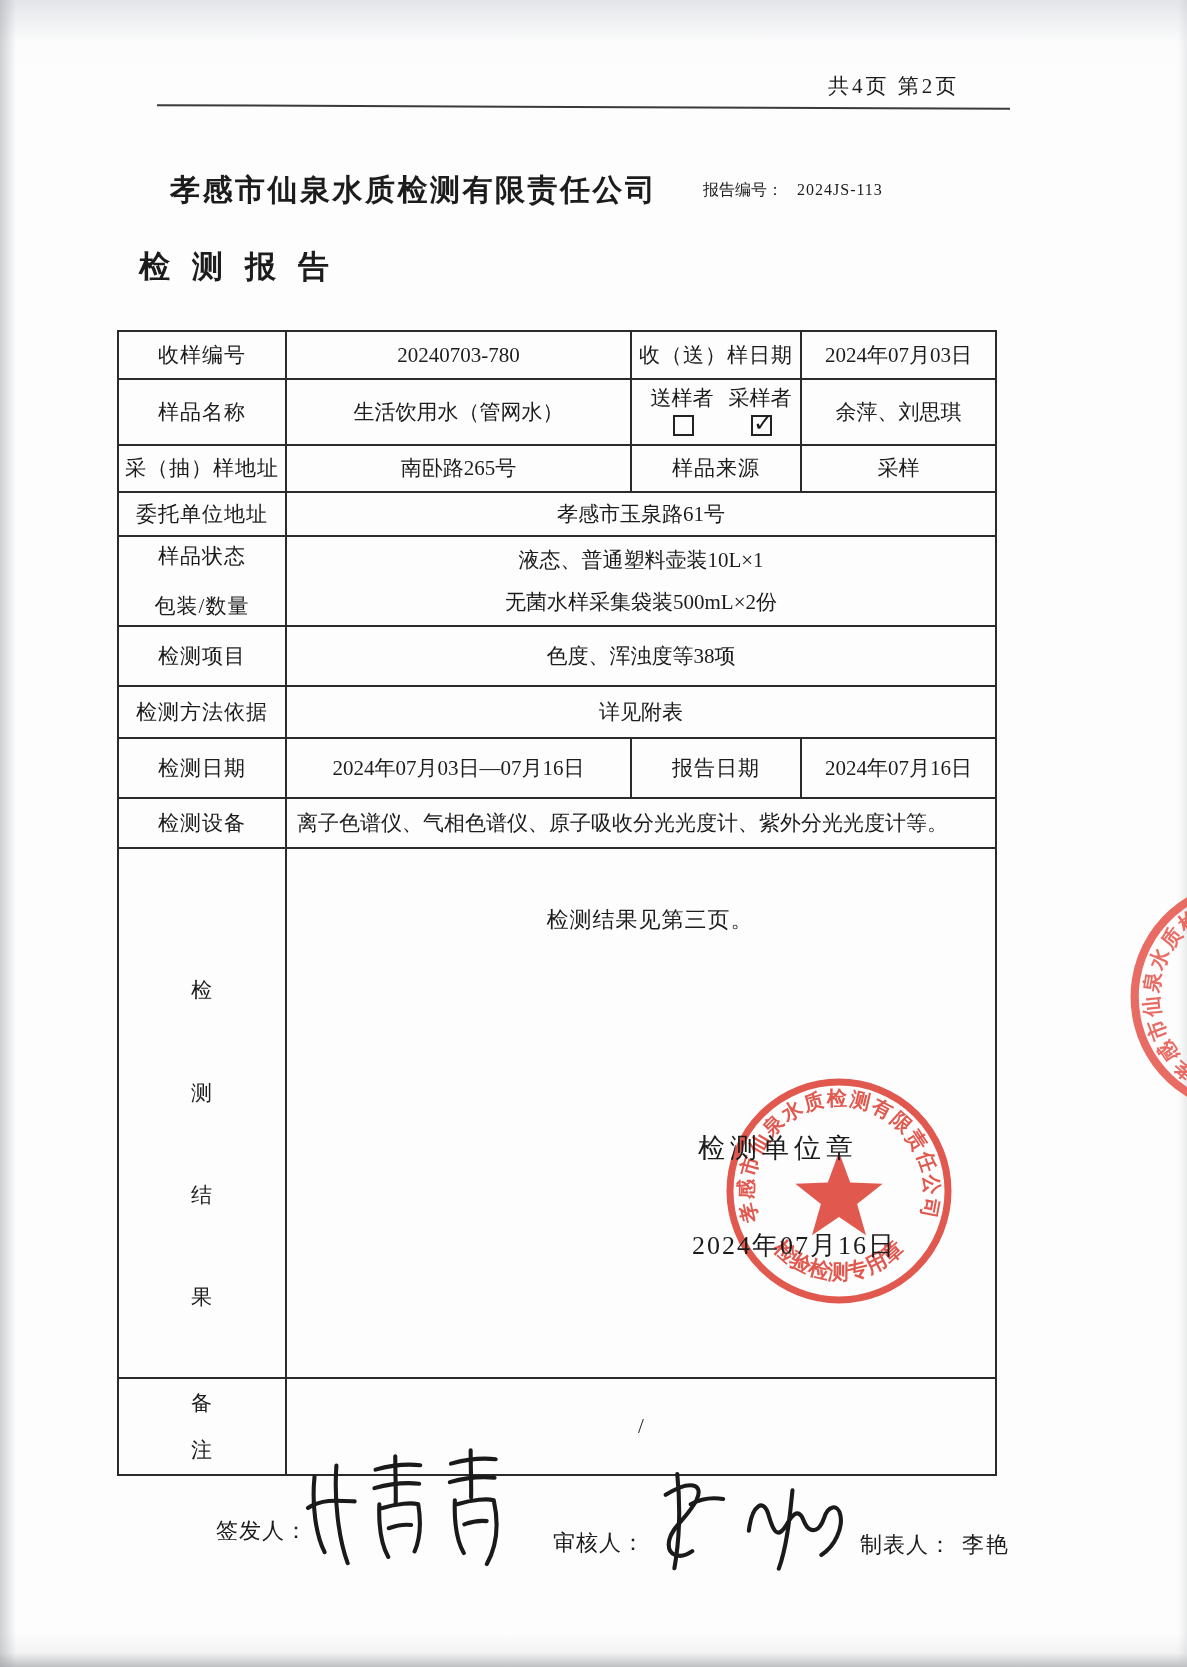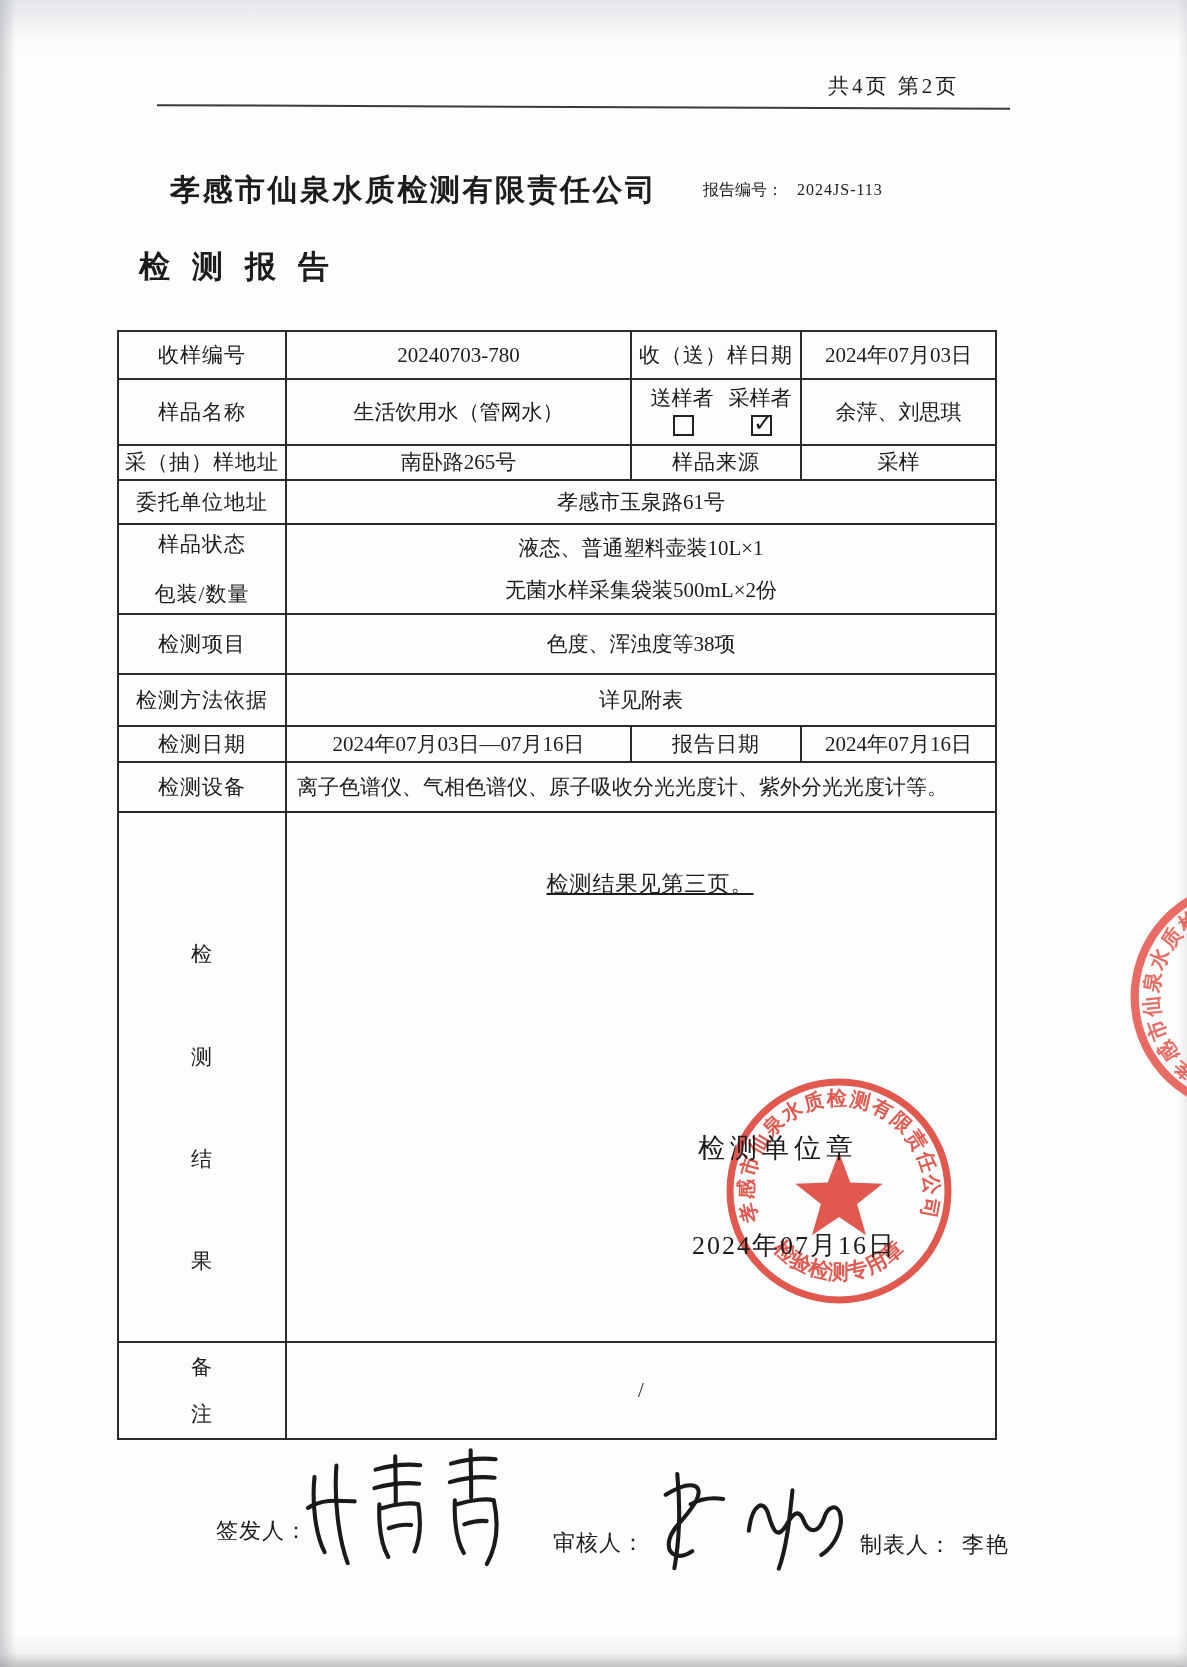--- a/index.html
+++ b/index.html
@@ -21,21 +21,21 @@
   .repno b{font-weight:400;margin-left:14px;letter-spacing:1px;}
   .doctitle{top:246px;left:117px;width:878px;text-align:left;font-size:31px;font-weight:700;letter-spacing:22px;text-indent:22px;}
   table.report{position:absolute;left:117px;top:330px;width:878px;border-collapse:collapse;table-layout:fixed;}
   table.report td{border:2px solid #2b2b2b;text-align:center;vertical-align:middle;font-size:21px;padding:0 4px;line-height:1.35;}
   td.lbl{letter-spacing:1px;}
   .two-line{display:flex;flex-direction:column;justify-content:center;gap:22px;}
   .chk-lines{display:flex;flex-direction:row;align-items:flex-start;gap:6px;padding-left:10px;}
   .cbox{display:inline-block;width:17px;height:17px;border:2px solid #222;margin-left:3px;vertical-align:-3px;position:relative;}
   .cbox .mk{position:absolute;left:0px;top:-10px;font-size:24px;font-weight:700;font-family:"DejaVu Sans",sans-serif;}
   .vlabel{display:flex;flex-direction:column;align-items:center;justify-content:flex-start;padding-top:62px;gap:74px;height:100%;box-sizing:border-box;}
-  .result-cell{vertical-align:top !important;text-align:right;text-decoration:underline;}
+  .result-cell{vertical-align:top !important;text-align:right;}
   .result-note{padding:56px 0 0 18px;font-size:22px;letter-spacing:1px;}
   .remark-lines{display:flex;flex-direction:column;align-items:center;gap:18px;}
   .stamp-caption{top:1130px;left:698px;font-size:27px;letter-spacing:5px;z-index:5;}
   .stamp-date{top:1228px;left:692px;font-size:26px;letter-spacing:2px;z-index:5;}
   .seal{top:1060px;left:708px;width:262px;height:262px;z-index:4;opacity:.92;}
   .edge-seal{top:862px;left:1112px;width:270px;height:270px;z-index:4;opacity:.95;transform:rotate(-36deg);}
   .footer-label{font-size:22px;letter-spacing:1px;}
   .f-issuer{top:1516px;left:216px;}
   .f-reviewer{top:1528px;left:553px;}
   .f-tab{top:1530px;left:860px;}
@@ -80,21 +80,21 @@
           <span>
             <span>送样者</span><span class="cbox"></span>
           </span>
           <span>
             <span>采样者</span><span class="cbox"><span class="mk">✓</span></span>
           </span>
         </div>
       </td>
       <td>余萍、刘思琪</td>
     </tr>
-    <tr style="height:35px">
+    <tr style="height:47px">
       <td class="lbl">采（抽）样地址</td>
       <td>南卧路265号</td>
       <td class="lbl">样品来源</td>
       <td>采样</td>
     </tr>
     <tr style="height:44px">
       <td class="lbl">委托单位地址</td>
       <td colspan="3">孝感市玉泉路61号</td>
     </tr>
     <tr style="height:90px">
@@ -112,21 +112,21 @@
       </td>
     </tr>
     <tr style="height:60px">
       <td class="lbl">检测项目</td>
       <td colspan="3">色度、浑浊度等38项</td>
     </tr>
     <tr style="height:52px">
       <td class="lbl">检测方法依据</td>
       <td colspan="3">详见附表</td>
     </tr>
-    <tr style="height:36px">
+    <tr style="height:60px">
       <td class="lbl">检测日期</td>
       <td>2024年07月03日—07月16日</td>
       <td class="lbl">报告日期</td>
       <td>2024年07月16日</td>
     </tr>
     <tr style="height:50px">
       <td class="lbl">检测设备</td>
       <td colspan="3" style="text-align:left;padding-left:10px;">离子色谱仪、气相色谱仪、原子吸收分光光度计、紫外分光光度计等。</td>
     </tr>
     <tr style="height:530px">

